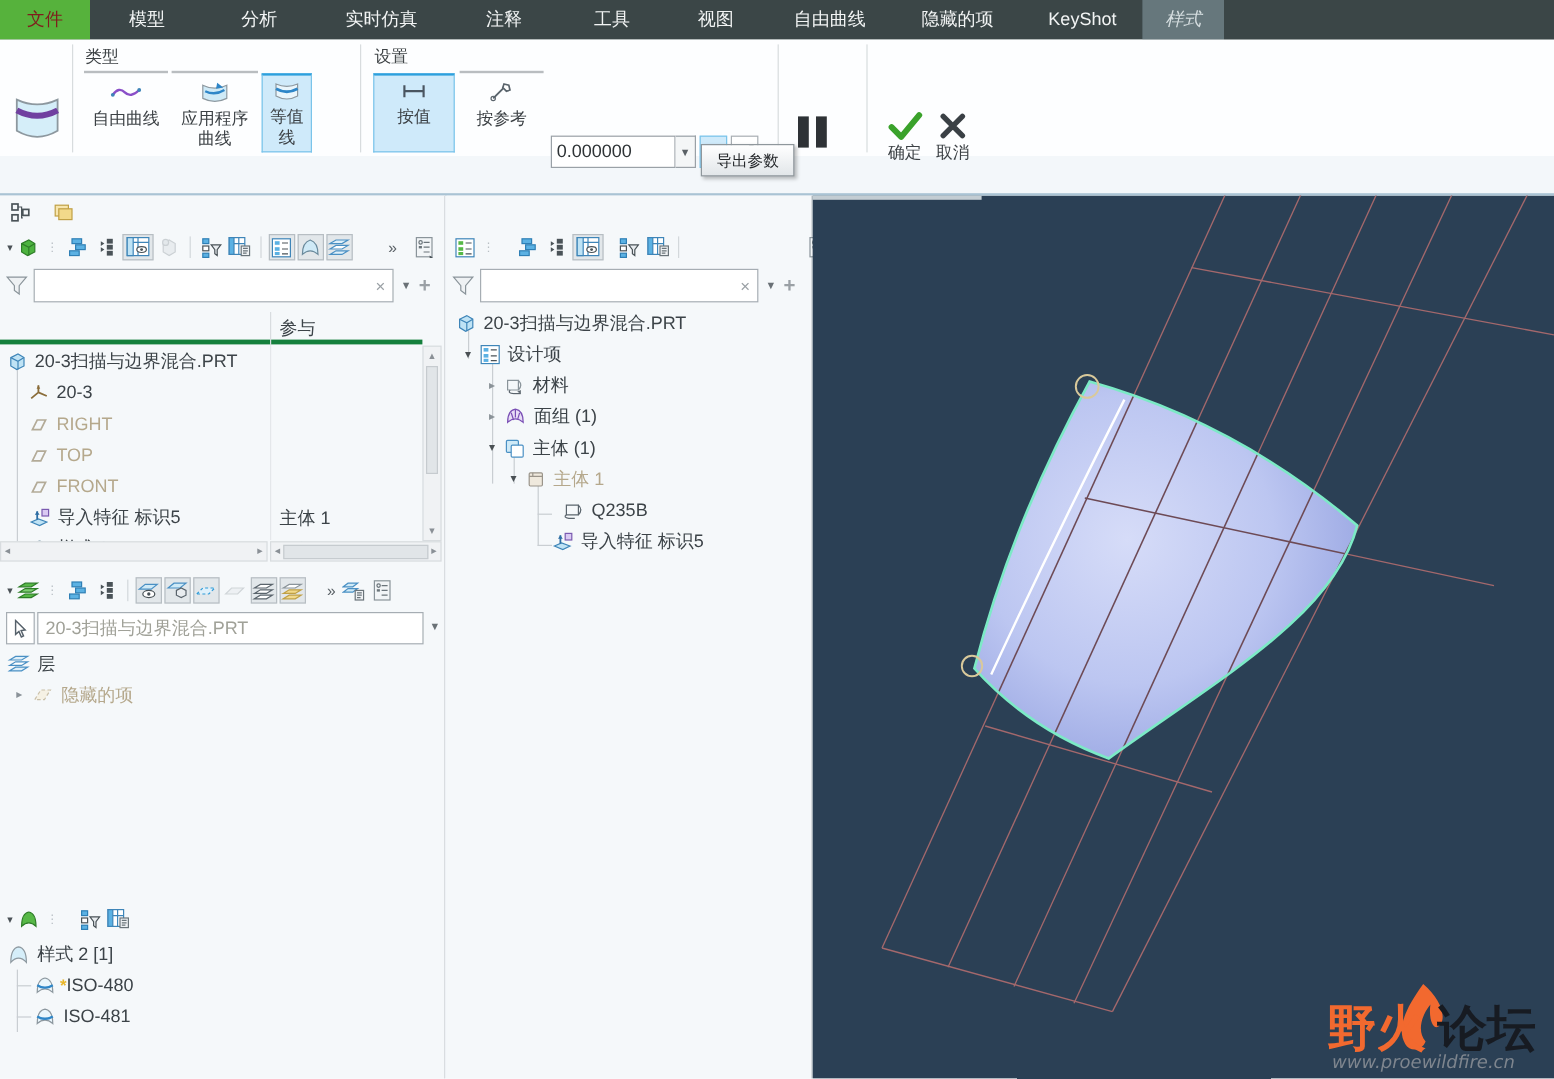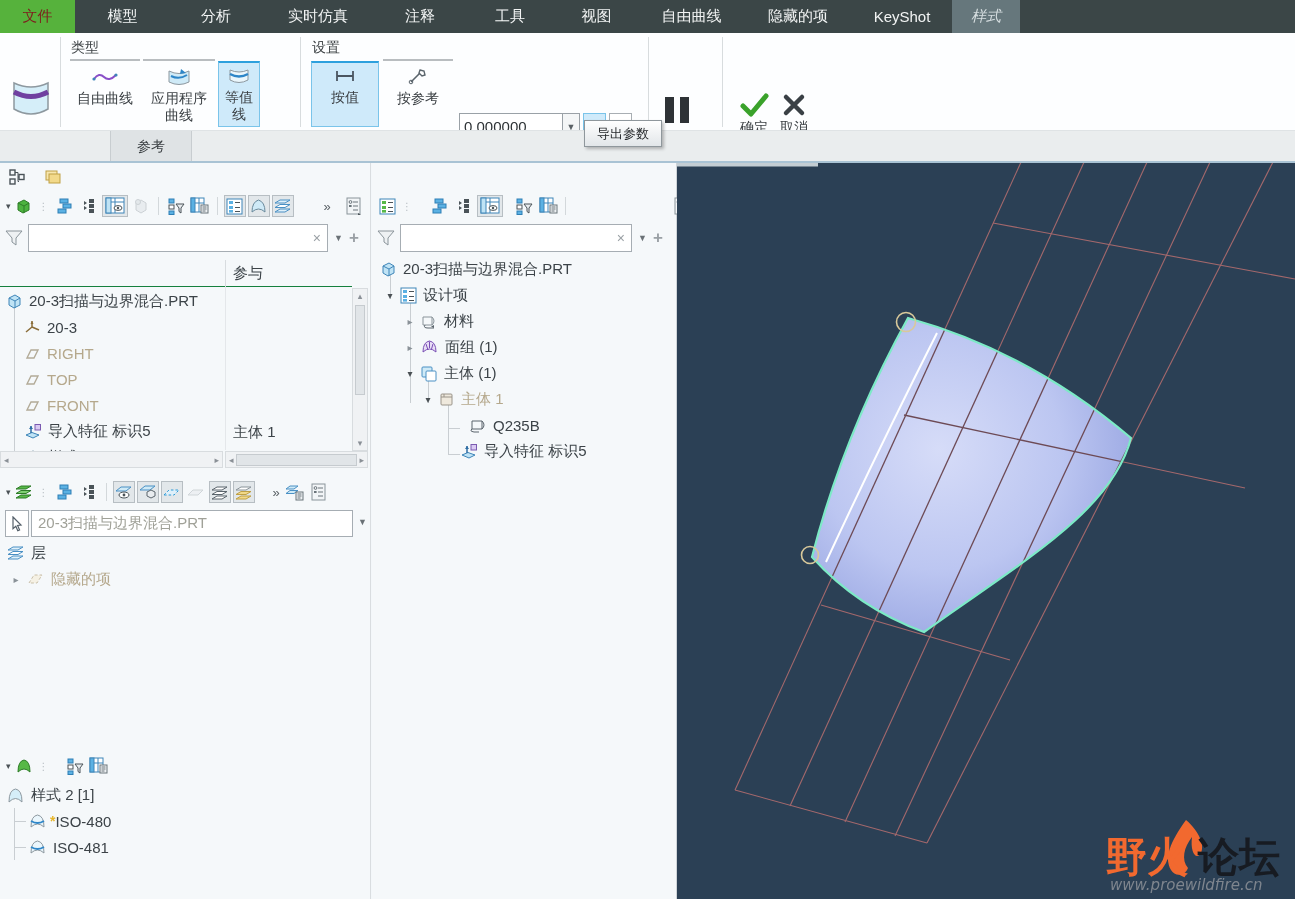--- a/index.html
+++ b/index.html
@@ -192,23 +192,20 @@
       <span>确定</span>
     </div>
     <div class="okbtn" style="left:772px">
       <svg width="26" height="28" viewBox="0 0 26 28">
           <path d="M5 6 L21 22 M21 6 L5 22" fill="none" stroke="#3a4045" stroke-width="4.5" stroke-linecap="round"></path>
         </svg>
       <span>取消</span>
     </div>
   </div>
 
-  <div class="rib-strip">
-    <div class="rib-strip-tab">参考</div>
-  </div>
   <div class="rib-bottom-line"></div>
 
   <div class="tooltip">导出参数</div>
 
   <div class="panel" id="panel1">
 
     <div style="position:absolute;left:6px;top:3px;display:flex;gap:14px">
       <div class="tb">
         <svg width="18" height="18" viewBox="0 0 18 18">
             <rect x="2" y="2" width="5" height="5" fill="none" stroke="#4a5358" stroke-width="1.4"></rect>
@@ -320,21 +317,21 @@
       <svg width="20" height="20" viewBox="0 0 20 20">
           <path d="M2 3 h16 l-6 7 v7 l-4 -3 v-4z" fill="#eef1f3" stroke="#8a949a"></path>
         </svg>
       <div class="filter-input" style="width:300px;margin-left:4px">
         <span class="clear-x">×</span>
       </div>
       <span class="dropv">▼</span>
       <span class="plus">+</span>
     </div>
 
-    <div style="position:absolute;left:0;top:97px;width:352px;height:27px;border-bottom:1px solid #15803d">
+    <div style="position:absolute;left:0;top:97px;width:352px;height:27px;border-bottom:4px solid #15803d">
       <div style="position:absolute;left:225px;top:0;width:1px;height:27px;background:#d8dcdf"></div>
       <span style="position:absolute;left:233px;top:4px;font-size:15px;color:#3c4348">参与</span>
     </div>
     <div style="position:absolute;left:225px;top:124px;width:1px;height:163px;background:#e4e7ea"></div>
 
     <div class="guide" style="left:14px;top:140px;height:156px"></div>
     <div class="trow" style="top:125px;left:6px">
       <svg width="17" height="17" viewBox="0 0 17 17">
           <path d="M3 5 l6-3 5 3 v7 l-6 3 -5-3z" fill="#bfe3f5" stroke="#3e85b8"></path>
           <path d="M3 5 l6 3 5-3 M9 8 v7" fill="none" stroke="#3e85b8"></path>

